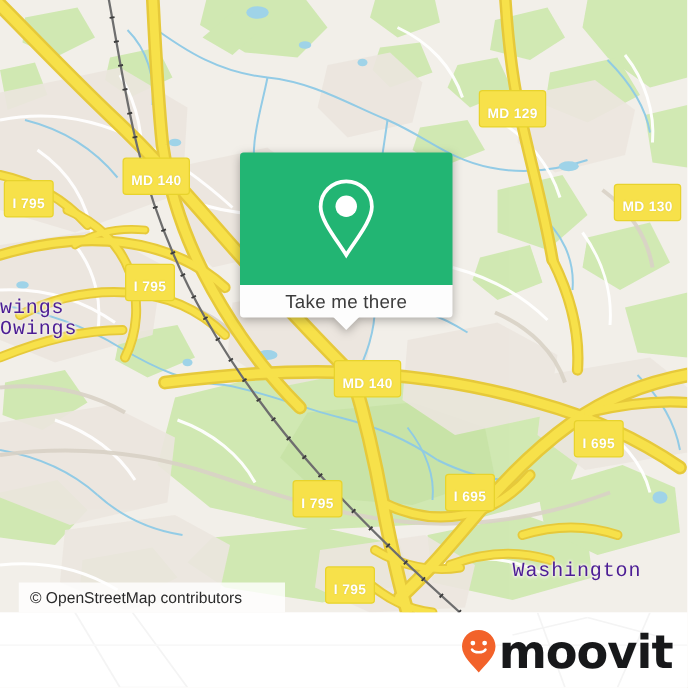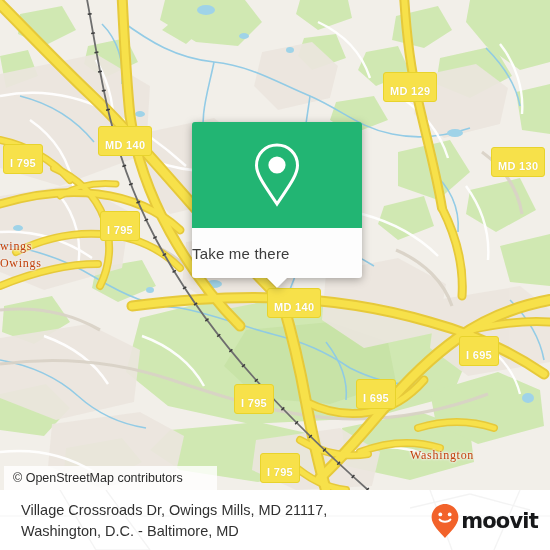--- a/index.html
+++ b/index.html
@@ -49,55 +49,55 @@
     line-height: 1;
     padding: 13px 6px 4px 6px;
     white-space: nowrap;
     text-shadow: 0 0 1px rgba(160,140,0,.35);
     font-family: "Liberation Sans", sans-serif;
   }
 
   
   .place-label {
     position: absolute;
-    color: #c2410c;
-    font-size: 12px;
+    color: #4c1d95;
+    font-size: 16px;
     font-weight: normal;
     letter-spacing: .7px;
     white-space: nowrap;
     text-shadow:
        1px 0 2px #f2efe9, -1px 0 2px #f2efe9,
        0 1px 2px #f2efe9, 0 -1px 2px #f2efe9;
-    font-family: Liberation Serif, serif;
+    font-family: Liberation Mono, monospace;
   }
   .place-label.two-line { line-height: 17px; }
 
   
   #popup {
     position: absolute;
     left: 192px;
     top: 122px;
     width: 170px;
     filter: drop-shadow(0 2px 4px rgba(0,0,0,.30));
   }
   #popup-green {
     height: 106px;
     background: #22b573;
     border-radius: 3px 3px 0 0;
     display: flex;
     align-items: center;
     justify-content: center;
   }
   #popup-white {
-    height: 50px;
+    height: 26px;
     background: #fdfdfd;
     border-radius: 0 0 3px 3px;
     display: flex;
     align-items: center;
-    justify-content: flex-start;
+    justify-content: center;
     position: relative;
   }
   #popup-label {
     color: #3c3c3c;
     font-size: 15px;
     letter-spacing: .2px;
     font-family: "Liberation Sans", sans-serif;
   }
   #popup-pointer {
     position: absolute;
@@ -107,21 +107,21 @@
     width: 0;
     height: 0;
     border-left: 11px solid transparent;
     border-right: 11px solid transparent;
     border-top: 11px solid #fdfdfd;
   }
 
   
   #attribution {
     position: absolute;
-    left: 4px;
+    left: 15px;
     top: 466px;
     height: 24px;
     width: 213px;
     background: rgba(255,255,255,.80);
     display: flex;
     align-items: center;
     padding-left: 9px;
     box-sizing: border-box;
   }
   #attribution-text {
@@ -160,21 +160,21 @@
   #moovit-logo {
     position: absolute;
     right: 12px;
     top: 14px;
     display: flex;
     align-items: center;
     height: 34px;
   }
   #moovit-wordmark {
     color: #17181a;
-    font-size: 21px;
+    font-size: 37px;
     font-weight: bold;
     letter-spacing: -.8px;
     line-height: 31px;
     margin-left: 1px;
     font-family: "DejaVu Sans", sans-serif;
   }
 </style>
 </head>
 <body>
 
@@ -403,24 +403,20 @@
         <path d="M150,60 L106,0"></path>
         <path d="M0,26 L550,26" stroke="#f2f2f2"></path>
         <path d="M430,0 L452,60"></path>
         <path d="M520,0 L494,60"></path>
         <path d="M410,18 L470,4"></path>
         <path d="M470,4 L530,20"></path>
         <path d="M96,60 L150,60"></path>
       </g>
     </svg>
 
-    <div id="footer-address">
-      <div>Village Crossroads Dr, Owings Mills, MD 21117,</div>
-      <div>Washington, D.C. - Baltimore, MD</div>
-    </div>
 
     <div id="moovit-logo">
       <svg width="30" height="36" viewBox="0 0 30 36">
         <path d="M15 1 C7.6 1 1.6 6.9 1.6 14.2 C1.6 22.4 10.2 29 15 35 C19.8 29 28.4 22.4 28.4 14.2 C28.4 6.9 22.4 1 15 1 Z" fill="#f2622a"></path>
         <circle cx="10.3" cy="11.4" r="1.9" fill="#ffffff"></circle>
         <circle cx="19.7" cy="11.4" r="1.9" fill="#ffffff"></circle>
         <path d="M9.6 16.6 C11.4 19.6 18.6 19.6 20.4 16.6" fill="none" stroke="#ffffff" stroke-width="2" stroke-linecap="round"></path>
       </svg>
       <span id="moovit-wordmark">moovit</span>
     </div>

